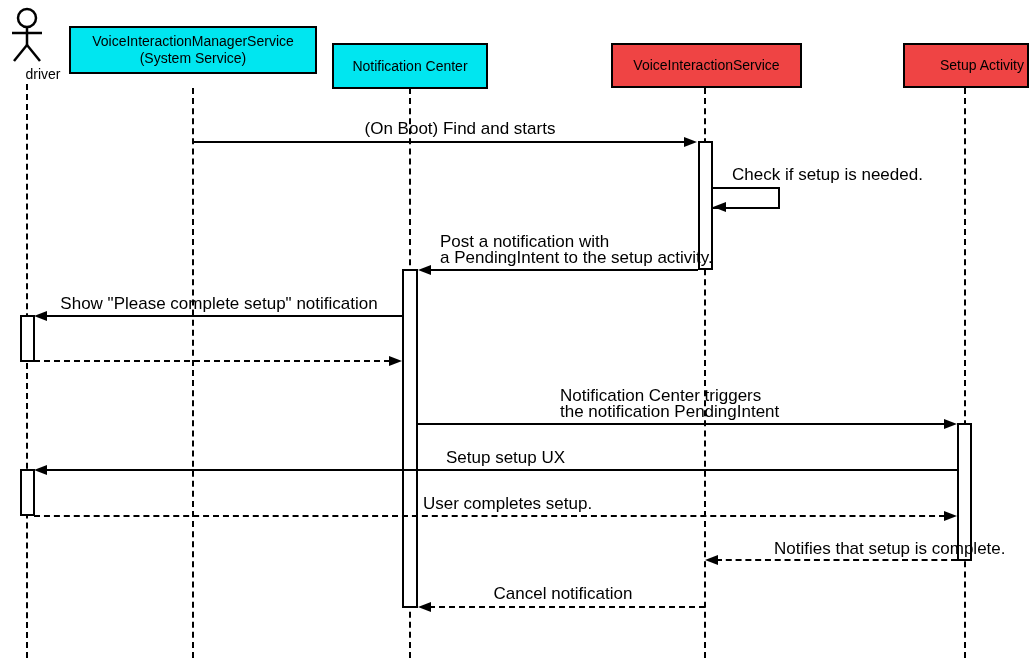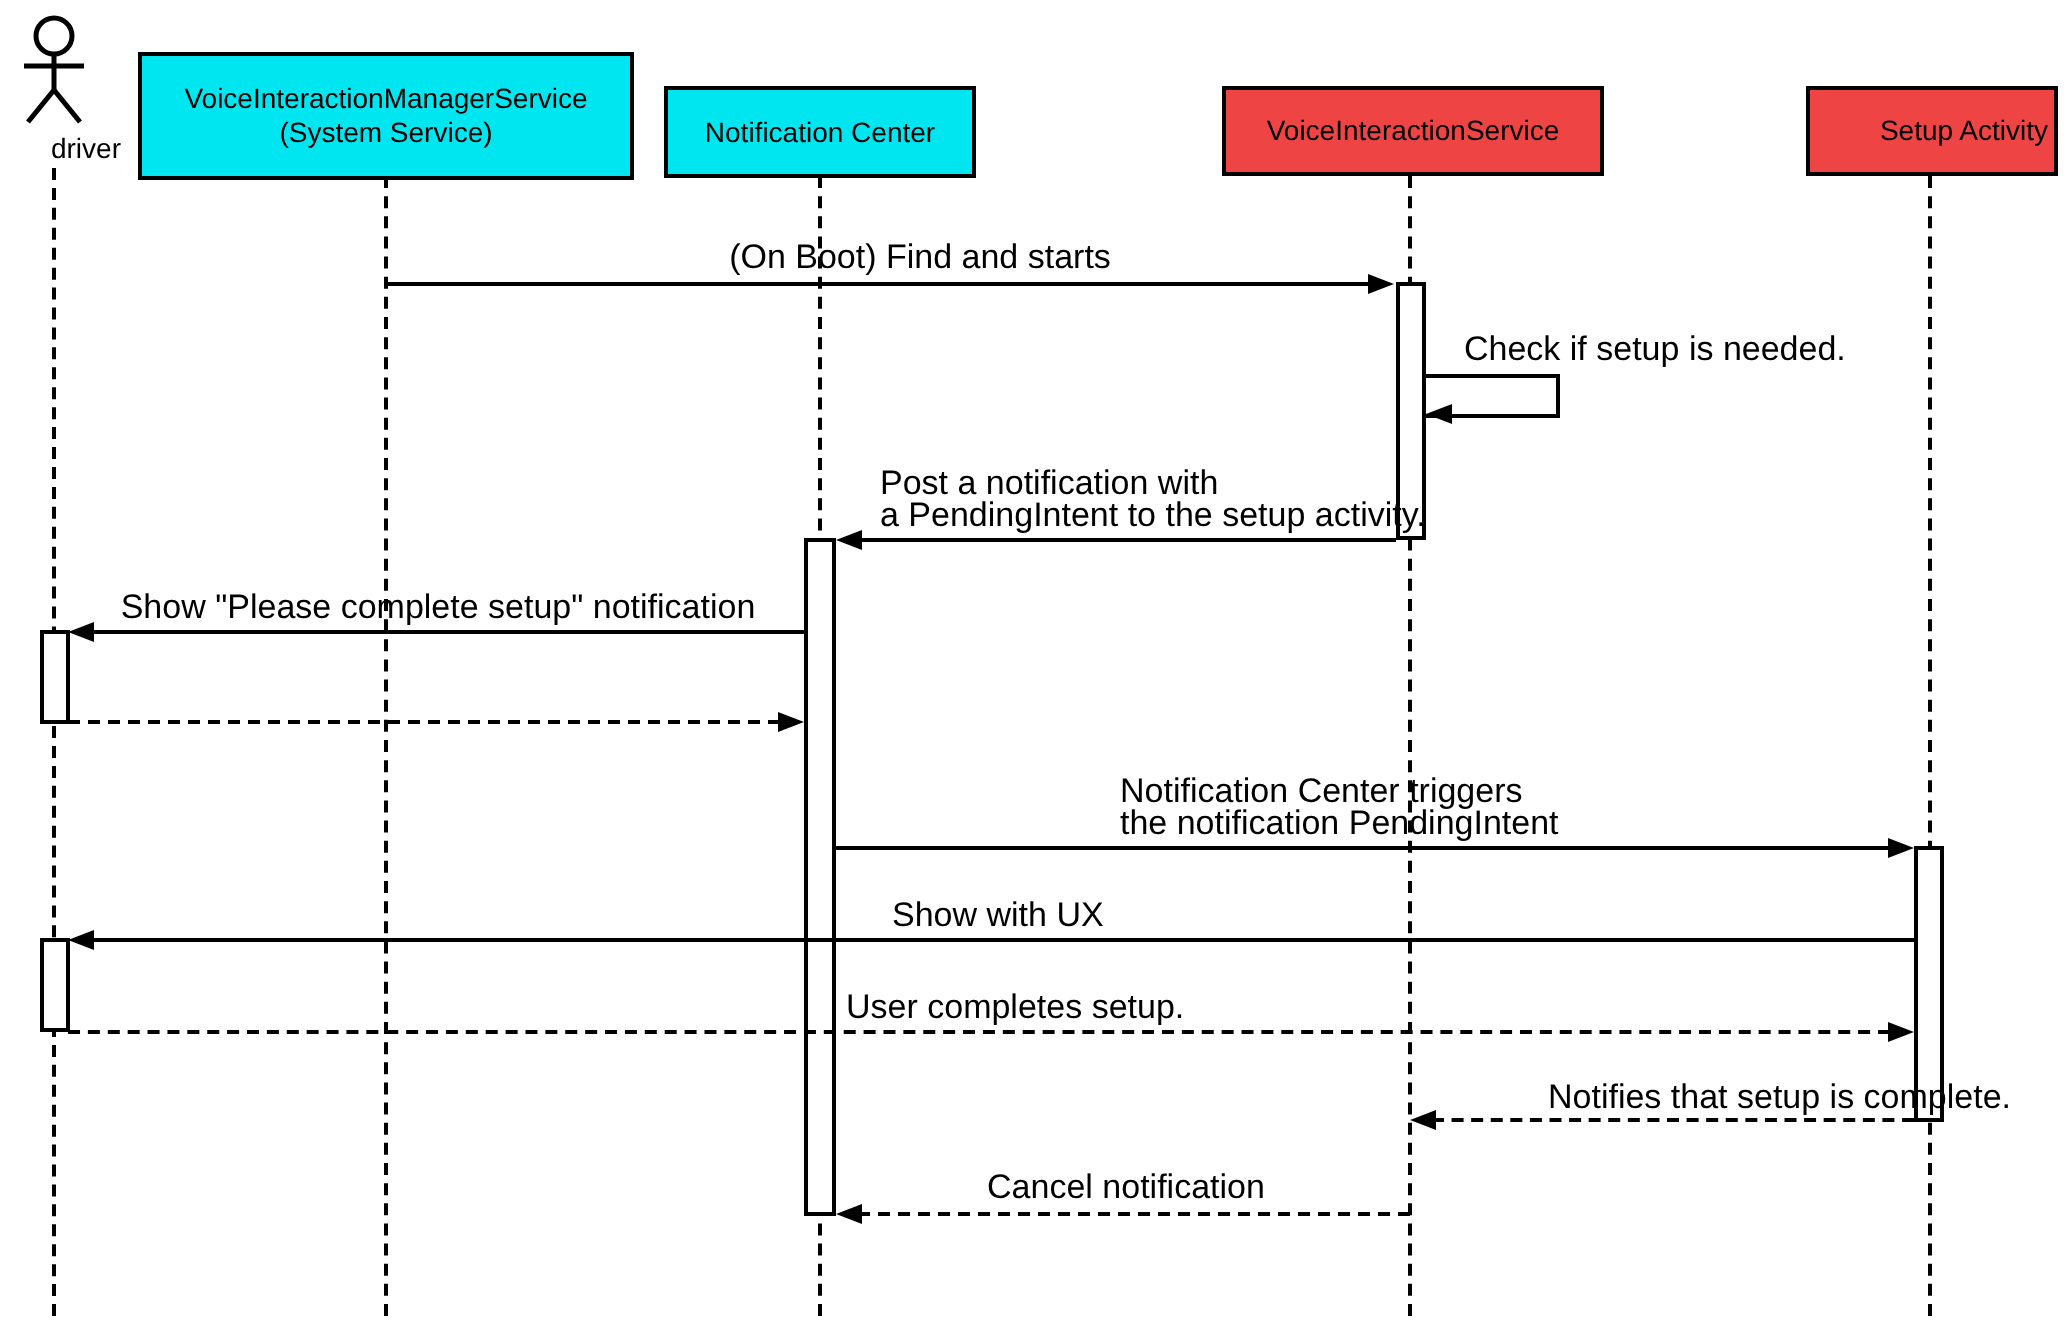--- a/index.html
+++ b/index.html
@@ -50,21 +50,21 @@
     <svg class="actor-figure" width="38" height="60" viewBox="0 0 38 60">
       <circle cx="19" cy="13" r="9" fill="none" stroke="#000" stroke-width="2.5"></circle>
       <line x1="19" y1="22" x2="19" y2="40" stroke="#000" stroke-width="2.5"></line>
       <line x1="4" y1="28" x2="34" y2="28" stroke="#000" stroke-width="2.5"></line>
       <line x1="19" y1="40" x2="6" y2="56" stroke="#000" stroke-width="2.5"></line>
       <line x1="19" y1="40" x2="32" y2="56" stroke="#000" stroke-width="2.5"></line>
     </svg>
     <div class="actor-label">driver</div>
   </div>
 
-  <div class="pbox cyan" style="left:69px;  top:26px; width:248px; height:64px;">
+  <div class="pbox cyan" style="left:69px;  top:26px; width:248px; height:48px;">
     <span>VoiceInteractionManagerService
 (System Service)</span>
   </div>
   <div class="pbox cyan" style="left:332px; top:43px; width:156px; height:46px;">
     <span>Notification Center</span>
   </div>
   <div class="pbox green" style="left:611px; top:43px; width:191px; height:45px;">
     <span>VoiceInteractionService</span>
   </div>
   <div class="pbox green" style="left:903px; top:43px; width:126px; height:45px;padding-left:32px;">
@@ -97,21 +97,21 @@
   <div class="mline dashed" style="left:34px; top:360px; width:356px;"></div>
   <div class="arr right" style="left:389px; top:356px;"></div>
 
   <div class="mline" style="left:418px; top:423px; width:527px;"></div>
   <div class="arr right" style="left:944px; top:419px;"></div>
   <div class="mlabel" style="left:560px; top:388px;">Notification Center triggers
 the notification PendingIntent</div>
 
   <div class="mline" style="left:45px; top:469px; width:912px;"></div>
   <div class="arr left" style="left:34px; top:465px;"></div>
-  <div class="mlabel" style="left:446px; top:450px;">Show with UX</div>
+  <div class="mlabel" style="left:446px; top:450px;">Setup setup UX</div>
 
   <div class="mline dashed" style="left:34px; top:515px; width:911px;"></div>
   <div class="arr right" style="left:944px; top:511px;"></div>
   <div class="mlabel" style="left:423px; top:496px;">User completes setup.</div>
 
   <div class="mline dashed" style="left:716px; top:559px; width:241px;"></div>
   <div class="arr left" style="left:705px; top:555px;"></div>
   <div class="mlabel" style="left:728px; top:541px;margin-left:46px;">Notifies that setup is complete.</div>
 
   <div class="mline dashed" style="left:429px; top:606px; width:276px;"></div>

